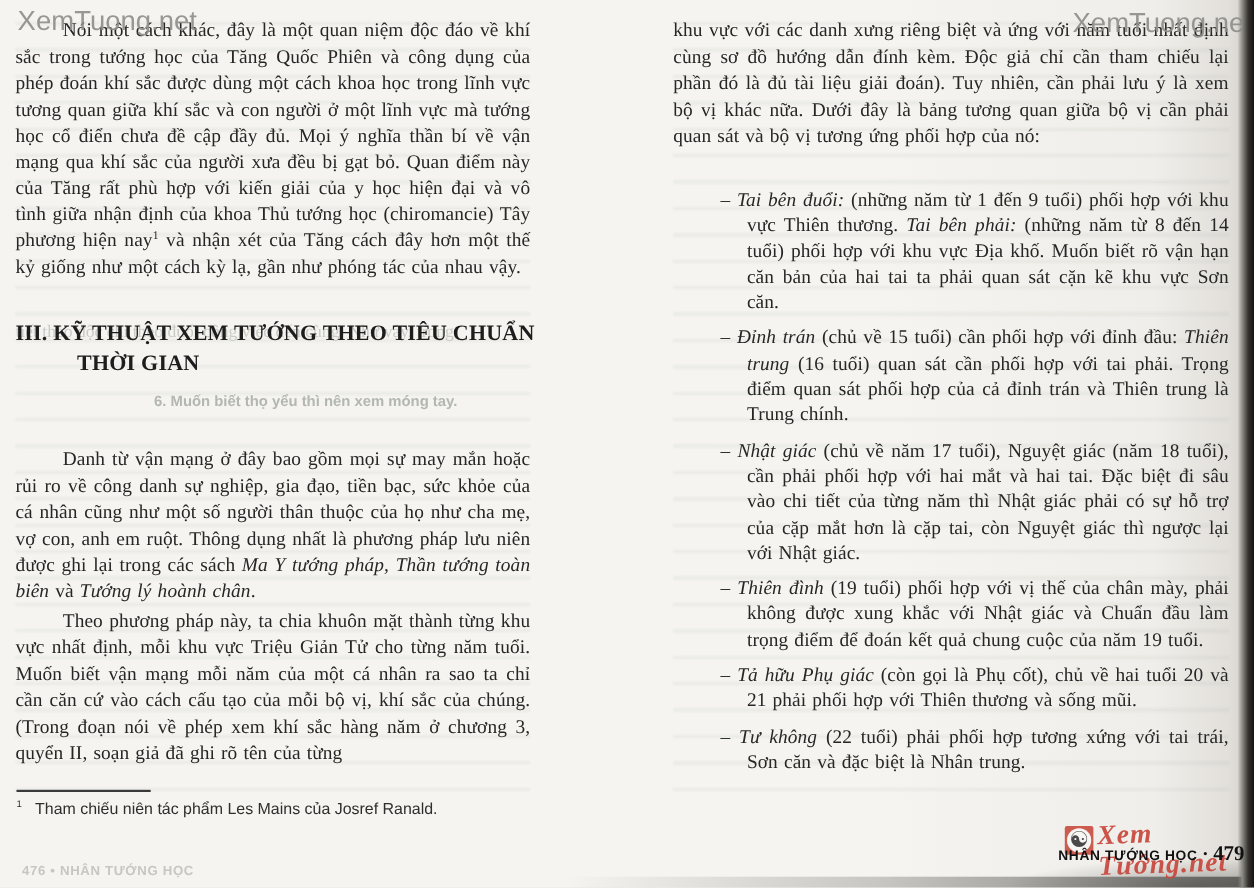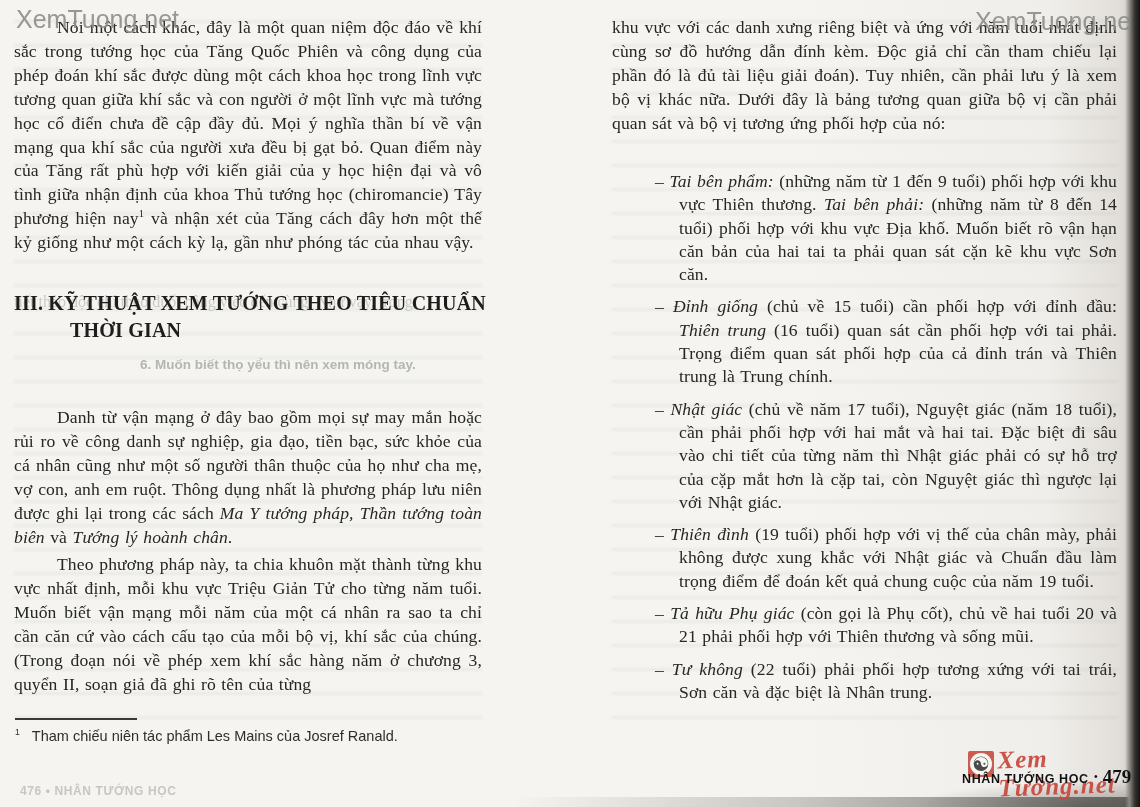--- a/index.html
+++ b/index.html
@@ -92,22 +92,22 @@
     </div>
 
     <div class="ghost ghost-footer" style="left:20px;top:784px;">476 • NHÂN TƯỚNG HỌC</div>
   </div>
 
   <div class="page-col" style="left:570px;width:570px;">
 
     <div class="para" style="left:42px;top:16px;width:505px;"><span>khu vực với các danh xưng riêng biệt và ứng với năm tuổi nhất định cùng sơ đồ hướng dẫn đính kèm. Độc giả chỉ cần tham chiếu lại phần đó là đủ tài liệu giải đoán). Tuy nhiên, cần phải lưu ý là xem bộ vị khác nữa. Dưới đây là bảng tương quan giữa bộ vị cần phải quan sát và bộ vị tương ứng phối hợp của nó:</span></div>
 
     <div class="para" style="left:42px;top:170px;width:505px;text-align:justify;">
-        <div class="list-item"><span>– </span><span class="it">Tai bên phẩm:</span><span> (những năm từ 1 đến 9 tuổi) phối hợp với khu vực Thiên thương. </span><span class="it">Tai bên phải:</span><span> (những năm từ 8 đến 14 tuổi) phối hợp với khu vực Địa khố. Muốn biết rõ vận hạn căn bản của hai tai ta phải quan sát cặn kẽ khu vực Sơn căn.</span></div>
-        <div class="list-item"><span>– </span><span class="it">Đỉnh giống</span><span> (chủ về 15 tuổi) cần phối hợp với đỉnh đầu: </span><span class="it">Thiên trung</span><span> (16 tuổi) quan sát cần phối hợp với tai phải. Trọng điểm quan sát phối hợp của cả đỉnh trán và Thiên trung là Trung chính.</span></div>
+        <div class="list-item"><span>– </span><span class="it">Tai bên đuổi:</span><span> (những năm từ 1 đến 9 tuổi) phối hợp với khu vực Thiên thương. </span><span class="it">Tai bên phải:</span><span> (những năm từ 8 đến 14 tuổi) phối hợp với khu vực Địa khố. Muốn biết rõ vận hạn căn bản của hai tai ta phải quan sát cặn kẽ khu vực Sơn căn.</span></div>
+        <div class="list-item"><span>– </span><span class="it">Đỉnh trán</span><span> (chủ về 15 tuổi) cần phối hợp với đỉnh đầu: </span><span class="it">Thiên trung</span><span> (16 tuổi) quan sát cần phối hợp với tai phải. Trọng điểm quan sát phối hợp của cả đỉnh trán và Thiên trung là Trung chính.</span></div>
         <div class="list-item"><span>– </span><span class="it">Nhật giác</span><span> (chủ về năm 17 tuổi), Nguyệt giác (năm 18 tuổi), cần phải phối hợp với hai mắt và hai tai. Đặc biệt đi sâu vào chi tiết của từng năm thì Nhật giác phải có sự hỗ trợ của cặp mắt hơn là cặp tai, còn Nguyệt giác thì ngược lại với Nhật giác.</span></div>
         <div class="list-item"><span>– </span><span class="it">Thiên đình</span><span> (19 tuổi) phối hợp với vị thế của chân mày, phải không được xung khắc với Nhật giác và Chuẩn đầu làm trọng điểm để đoán kết quả chung cuộc của năm 19 tuổi.</span></div>
         <div class="list-item"><span>– </span><span class="it">Tả hữu Phụ giác</span><span> (còn gọi là Phụ cốt), chủ về hai tuổi 20 và 21 phải phối hợp với Thiên thương và sống mũi.</span></div>
         <div class="list-item"><span>– </span><span class="it">Tư không</span><span> (22 tuổi) phải phối hợp tương xứng với tai trái, Sơn căn và đặc biệt là Nhân trung.</span></div>
       </div>
 
     <div class="footer" style="left:392px;top:766px;z-index:3;">
       <span class="bk-title">NHÂN TƯỚNG HỌC</span><span class="sep">•</span><span class="pg-num">479</span>
     </div>
   </div>

